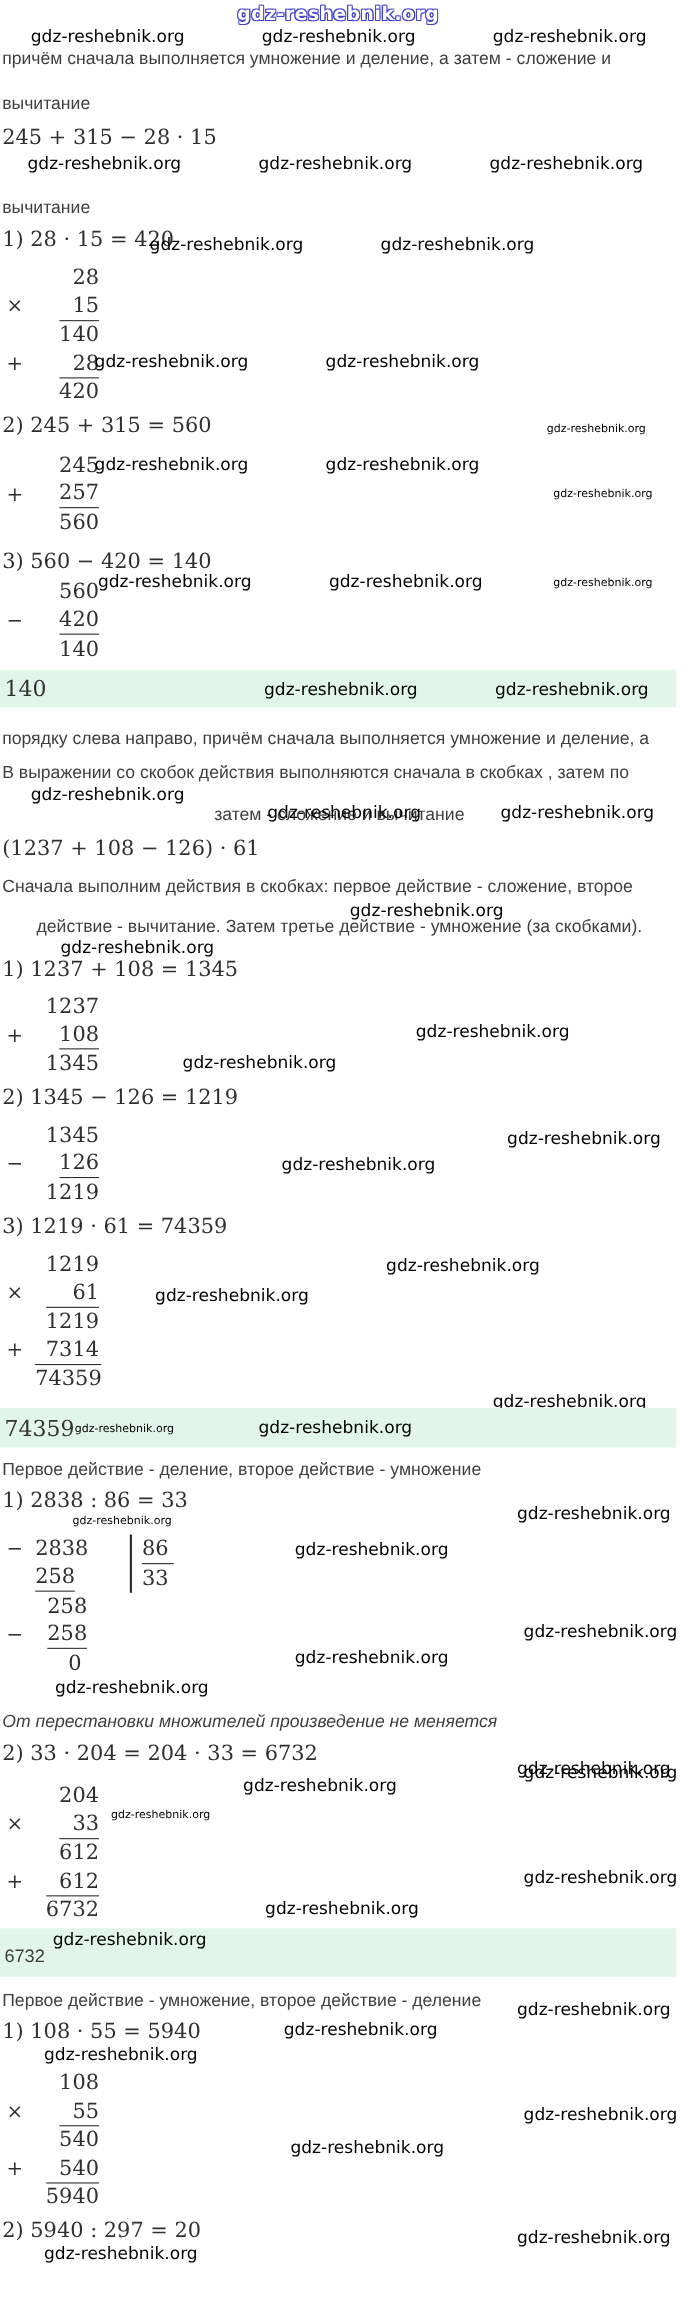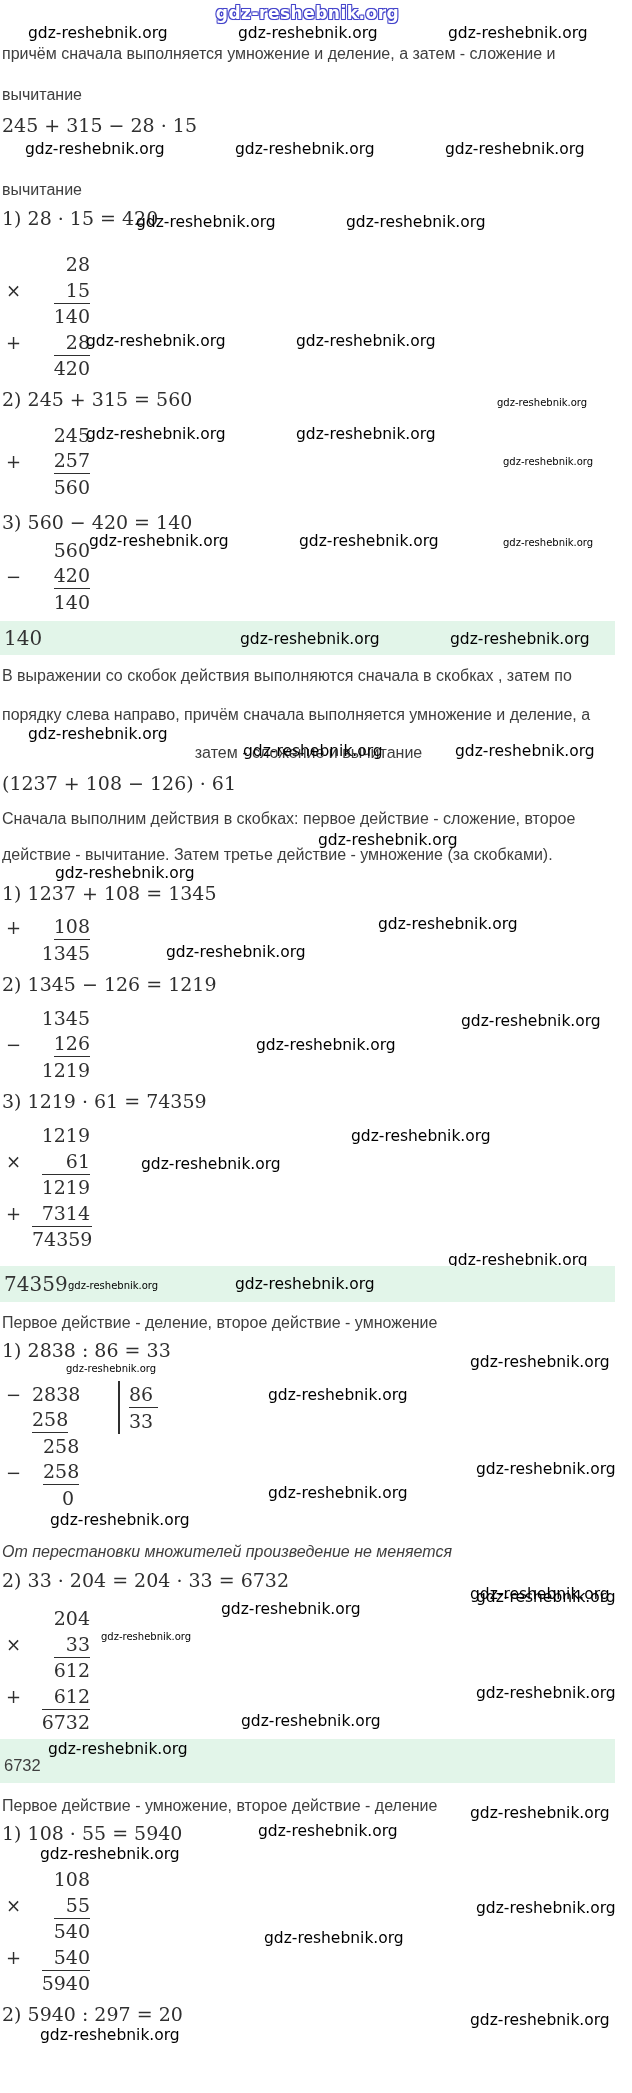--- a/index.html
+++ b/index.html
@@ -50,21 +50,21 @@
       <div class="tline"><span>причём сначала выполняется умножение и деление, а затем - сложение и</span></div>
       <div class="tline" style="margin-top: 20px;"><span>вычитание</span></div>
       <div class="mline" style="margin-top: 8px;"><span>245 + 315 − 28 · 15</span></div>
       <div class="wline" style="margin-top: 3px;">
         <span class="wm wm-md" style="left: 25px; top: 0px;">gdz-reshebnik.org</span>
         <span class="wm wm-md" style="left: 235px; top: 0px;">gdz-reshebnik.org</span>
         <span class="wm wm-md" style="left: 445px; top: 0px;">gdz-reshebnik.org</span>
       </div>
       <div class="tline" style="margin-top: 20px;"><span>вычитание</span></div>
       <div class="mline" style="margin-top: 6px;"><span>1) 28 · 15 = 420</span><span class="wm wm-md" style="left: 136px; top: 8px;">gdz-reshebnik.org</span><span class="wm wm-md" style="left: 346px; top: 8px;">gdz-reshebnik.org</span></div>
-      <div class="colop" style="margin-top: 20px;">
+      <div class="colop" style="margin-top: 8px;">
         <div class="crow">
           <span class="csign"></span>
           <span class="cnum"><span class="n">28</span></span>
         </div>
         <div class="crow">
           <span class="csign">×</span>
           <span class="cnum"><span class="n">15</span></span>
         </div>
         <div class="crow">
           <span class="csign"></span>
@@ -115,37 +115,41 @@
         <div class="crow">
           <span class="csign"></span>
           <span class="cnum"><span class="n">140</span></span>
         </div>
       </div>
       <div class="result r-serif" style="height: 34px; margin-top: 6px;">
         <span class="rvalue">140</span>
         <span class="wm wm-md" style="left: 240px; top: 10px;">gdz-reshebnik.org</span>
         <span class="wm wm-md" style="left: 450px; top: 10px;">gdz-reshebnik.org</span>
       </div>
+      <div class="tline" style="margin-top: 18px;"><span>порядку слева направо, причём сначала выполняется умножение и деление, а</span></div>
       <div class="tline" style="margin-top: 10px;"><span>В выражении со скобок действия выполняются сначала в скобках , затем по</span></div>
-      <div class="tline" style="margin-top: 18px;"><span>порядку слева направо, причём сначала выполняется умножение и деление, а</span></div>
       <div class="wline" style="margin-top: 1px;">
         <span class="wm wm-md" style="left: 28px; top: 0px;">gdz-reshebnik.org</span>
       </div>
       <div class="tline" style="margin-top: -2px; text-align: center;"><span>затем - сложение и вычитание</span><span class="wm wm-md" style="left: 243px; top: 1px;">gdz-reshebnik.org</span><span class="wm wm-md" style="left: 455px; top: 1px;">gdz-reshebnik.org</span></div>
       <div class="mline" style="margin-top: 8px;"><span>(1237 + 108 − 126) · 61</span></div>
       <div class="tline" style="margin-top: 12px;"><span>Сначала выполним действия в скобках: первое действие - сложение, второе</span></div>
       <div class="wline" style="margin-top: 3px;">
         <span class="wm wm-md" style="left: 318px; top: 0px;">gdz-reshebnik.org</span>
       </div>
-      <div class="tline" style="margin-top: -6px;"><span>действие - вычитание. Затем третье действие - умножение (за скобками).</span></div>
+      <div class="tline" style="margin-top: -6px; text-align: center;"><span>действие - вычитание. Затем третье действие - умножение (за скобками).</span></div>
       <div class="wline">
         <span class="wm wm-md" style="left: 55px; top: 0px;">gdz-reshebnik.org</span>
       </div>
       <div class="mline" style="margin-top: -2px;"><span>1) 1237 + 108 = 1345</span></div>
       <div class="colop" style="margin-top: 8px;">
+        <div class="crow">
+          <span class="csign"></span>
+          <span class="cnum"><span class="n">1237</span></span>
+        </div>
         <div class="crow">
           <span class="csign">+</span>
           <span class="cnum lu"><span class="n">108</span></span>
           <span class="wm wm-md" style="left: 372px; top: 2px;">gdz-reshebnik.org</span>
         </div>
         <div class="crow">
           <span class="csign"></span>
           <span class="cnum"><span class="n">1345</span></span>
           <span class="wm wm-md" style="left: 160px; top: 4px;">gdz-reshebnik.org</span>
         </div>

